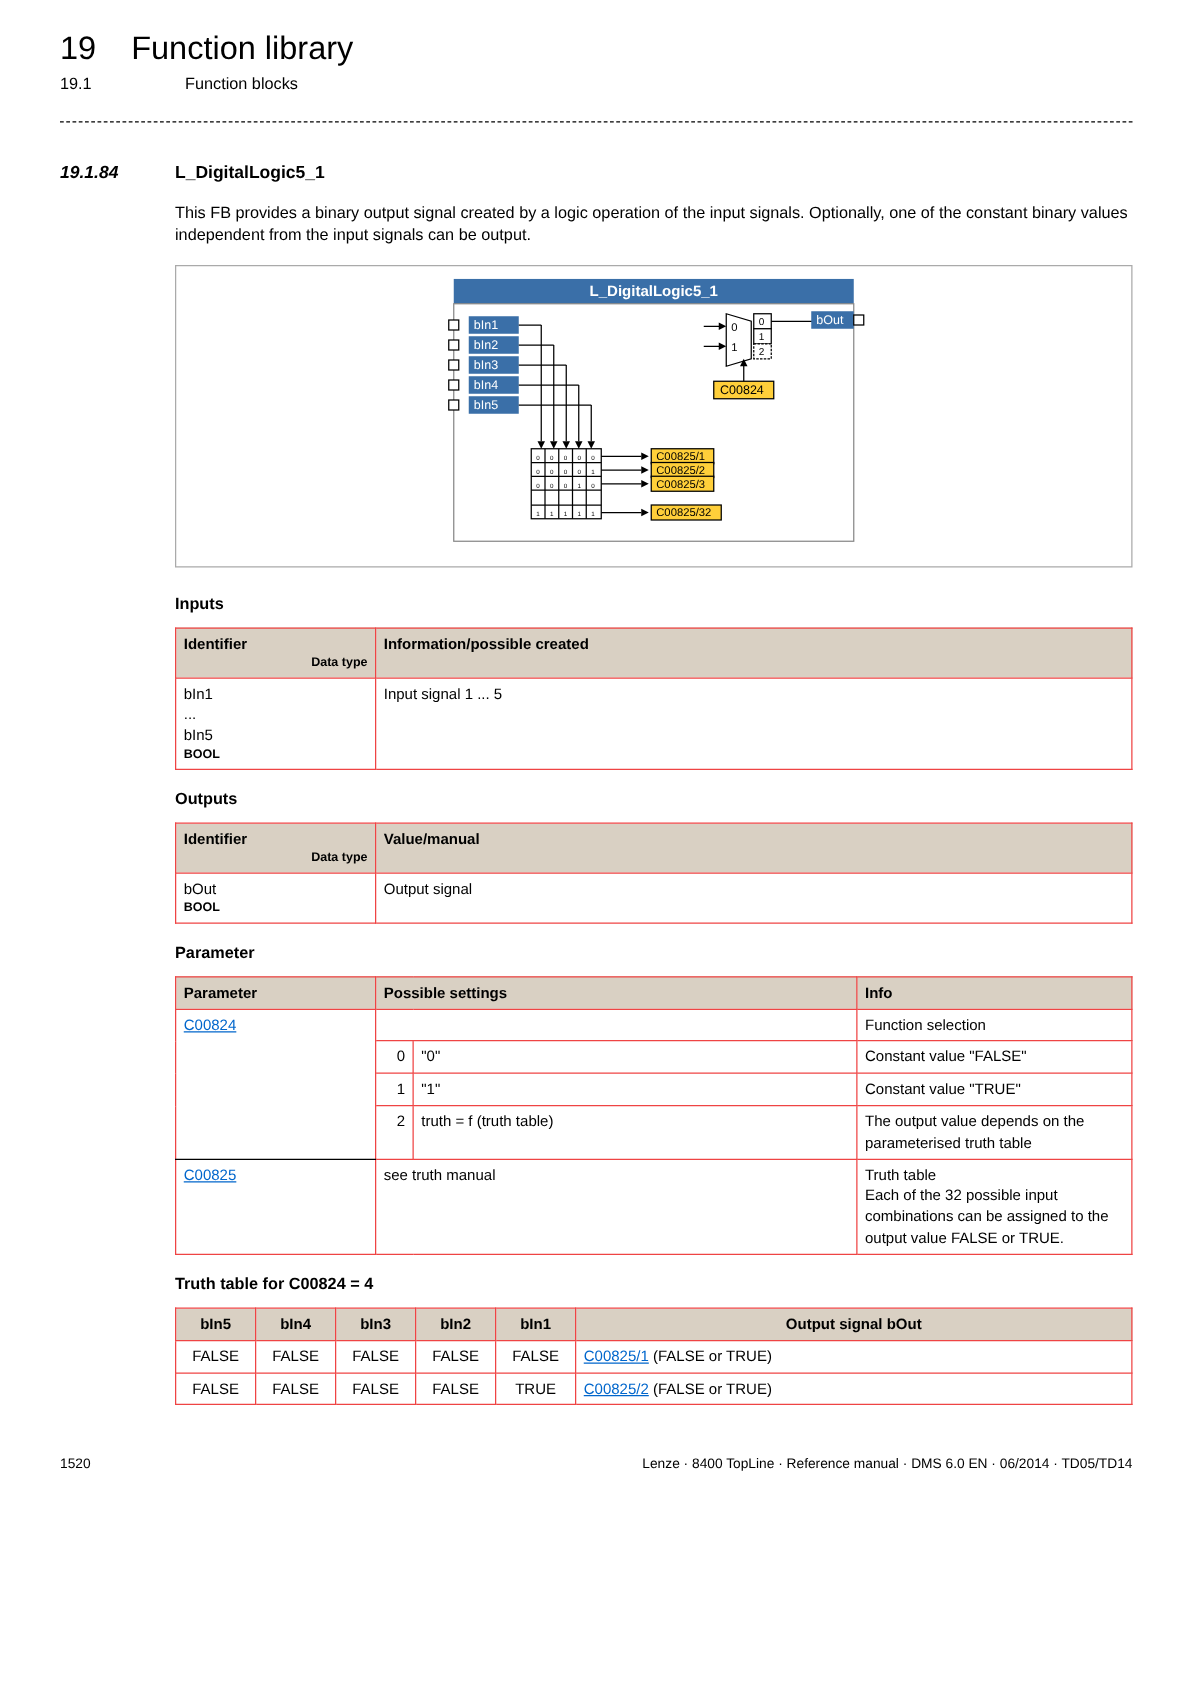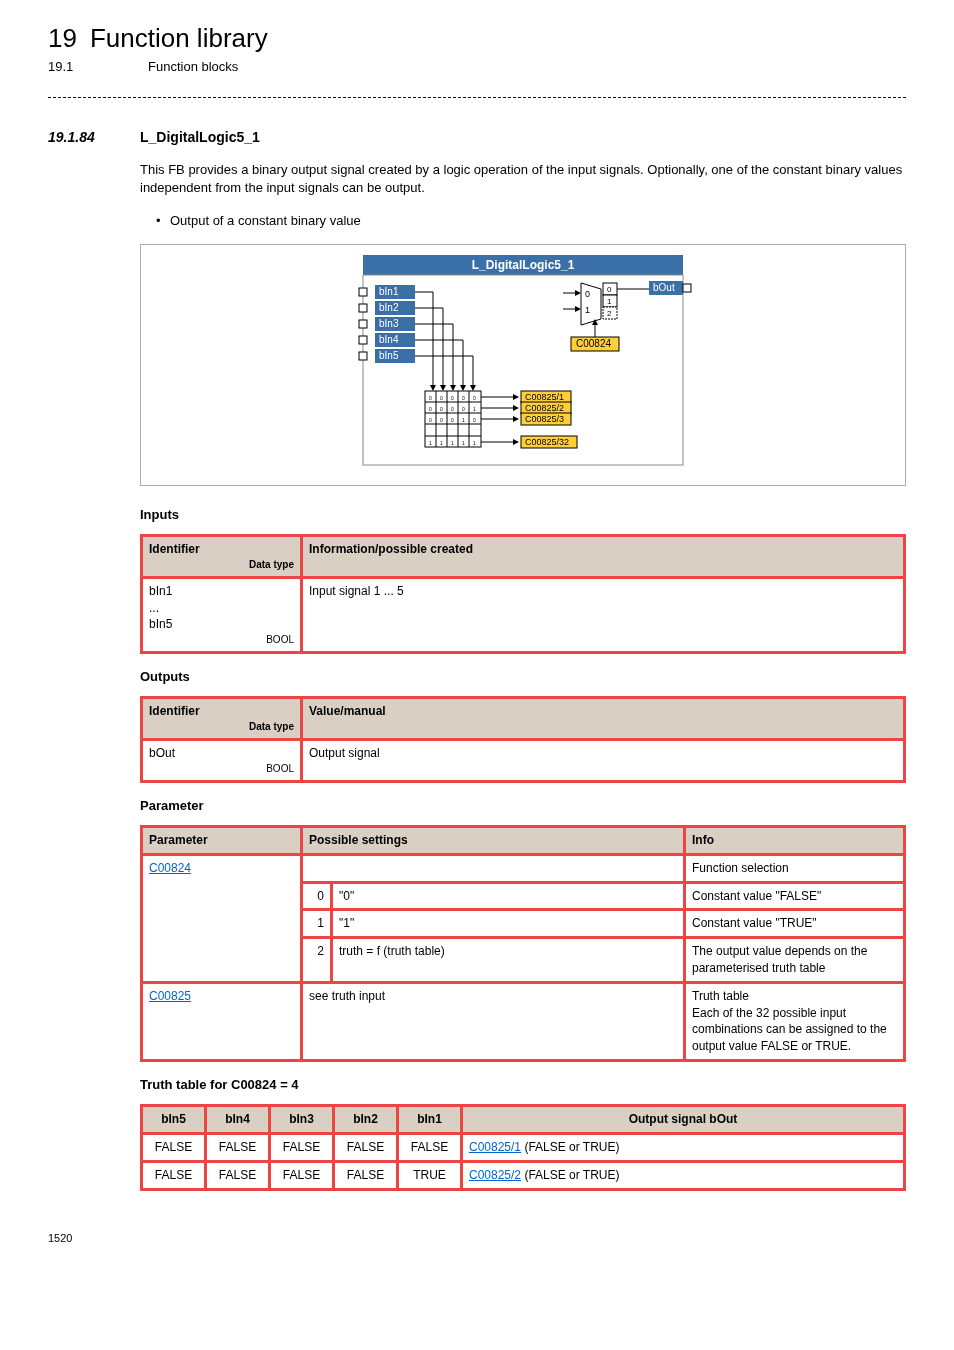--- a/index.html
+++ b/index.html
@@ -5,42 +5,42 @@
     * { margin: 0; padding: 0; box-sizing: border-box; }
     body {
       font-family: 'Segoe UI', Tahoma, Arial, sans-serif;
       font-size: 13px;
       color: #000;
       background: #fff;
       width: 954px;
       padding: 20px 48px 30px 48px;
       line-height: 1.4;
     }
-    .header-row { display: flex; align-items: baseline; gap: 13px; margin-bottom: 2px; }
+    .header-row { display: flex; align-items: baseline; gap: 28px; margin-bottom: 2px; }
     .chapter-num { font-size: 26px; font-weight: 400; }
     .chapter-title { font-size: 26px; font-weight: 400; }
     .subheader-row { display: flex; align-items: flex-start; gap: 28px; margin-bottom: 20px; }
     .subchapter-num { font-size: 13px; width: 72px; }
     .subchapter-title { font-size: 13px; }
     .hr-dashed { border: none; border-top: 1.5px dashed #000; margin: 18px 0 30px 0; }
     .section-row { display: flex; gap: 20px; margin-bottom: 14px; }
     .section-num { font-size: 14px; font-weight: 700; width: 72px; font-style: italic; }
     .section-title { font-size: 14px; font-weight: 700; }
     .body-text { margin-left: 92px; margin-bottom: 14px; }
     .bullet-list { margin-left: 108px; margin-bottom: 14px; }
     .bullet-list li { list-style: none; margin-bottom: 6px; position: relative; padding-left: 14px; }
     .bullet-list li::before { content: '•'; position: absolute; left: 0; }
     .diagram-frame { margin-left: 92px; border: 1px solid #aaa; padding: 10px; margin-bottom: 20px; }
     .diagram-inner { display: flex; justify-content: center; }
     .sub-heading { font-weight: 700; margin-left: 92px; margin-bottom: 10px; margin-top: 14px; }
     table.data { width: calc(100% - 92px); margin-left: 92px; border-collapse: collapse; margin-bottom: 14px; }
-    table.data th, table.data td { border: 3px solid #ef4444; padding: 4px 6px; font-size: 12px; vertical-align: top; text-align: left; }
+    table.data th, table.data td { border: 1px solid #ef4444; padding: 4px 6px; font-size: 12px; vertical-align: top; text-align: left; }
     table.data th { background: #d9d0c3; font-weight: 700; }
     .dt-label { font-size: 10px; text-align: right; display: block; }
-    .dt-val { font-size: 10px; text-align: right; display: block; }
+    .dt-val { font-size: 10px; display: block; font-weight: bold; }
     .link { color: #0066cc; text-decoration: underline; }
     .footer { display: flex; justify-content: space-between; margin-top: 40px; font-size: 11px; }
     table.truth th, table.truth td.c { text-align: center; }
   </style>
 </head>
 <body>
 
 <div class="header-row">
   <span class="chapter-num">19</span>
   <span class="chapter-title">Function library</span>
@@ -53,21 +53,20 @@
 <hr class="hr-dashed">
 
 <div class="section-row">
   <span class="section-num">19.1.84</span>
   <span class="section-title">L_DigitalLogic5_1</span>
 </div>
 
 <p class="body-text">This FB provides a binary output signal created by a logic operation of the input signals. Optionally, one of the constant binary values independent from the input signals can be output.</p>
 
 <ul class="bullet-list">
-  <li>Output of a constant binary value</li>
 </ul>
 
 <div class="diagram-frame">
   <div class="diagram-inner">
     <svg width="440" height="220">
 
       <rect x="60" y="0" width="320" height="20" fill="#3a6fa8"></rect>
       <text x="220" y="14" text-anchor="middle" fill="#fff" font-size="12" font-weight="700">L_DigitalLogic5_1</text>
 
       <rect x="60" y="20" width="320" height="190" fill="none" stroke="#888"></rect>
@@ -264,21 +263,21 @@
     <td>"1"</td>
     <td>Constant value "TRUE"</td>
   </tr>
   <tr>
     <td style="text-align:right">2</td>
     <td>truth = f (truth table)</td>
     <td>The output value depends on the parameterised truth table</td>
   </tr>
   <tr>
     <td><a href="#" class="link">C00825</a></td>
-    <td colspan="2">see truth input</td>
+    <td colspan="2">see truth manual</td>
     <td style="white-space:pre-line">Truth table
 Each of the 32 possible input combinations can be assigned to the output value FALSE or TRUE.</td>
   </tr>
 </tbody>
   </table>
 
 <div class="sub-heading">Truth table for C00824 = 4</div>
 <table class="data truth">
   <tbody>
       <tr>
@@ -303,13 +302,14 @@
     <td class="c">FALSE</td>
     <td class="c">FALSE</td>
     <td class="c">TRUE</td>
     <td><a href="#" class="link">C00825/2</a><span> (FALSE or TRUE)</span></td>
   </tr>
 </tbody>
   </table>
 
 <div class="footer">
   <span>1520</span>
+  <span>Lenze · 8400 TopLine · Reference manual · DMS 6.0 EN · 06/2014 · TD05/TD14</span>
 </div>
 
 </body></html>

